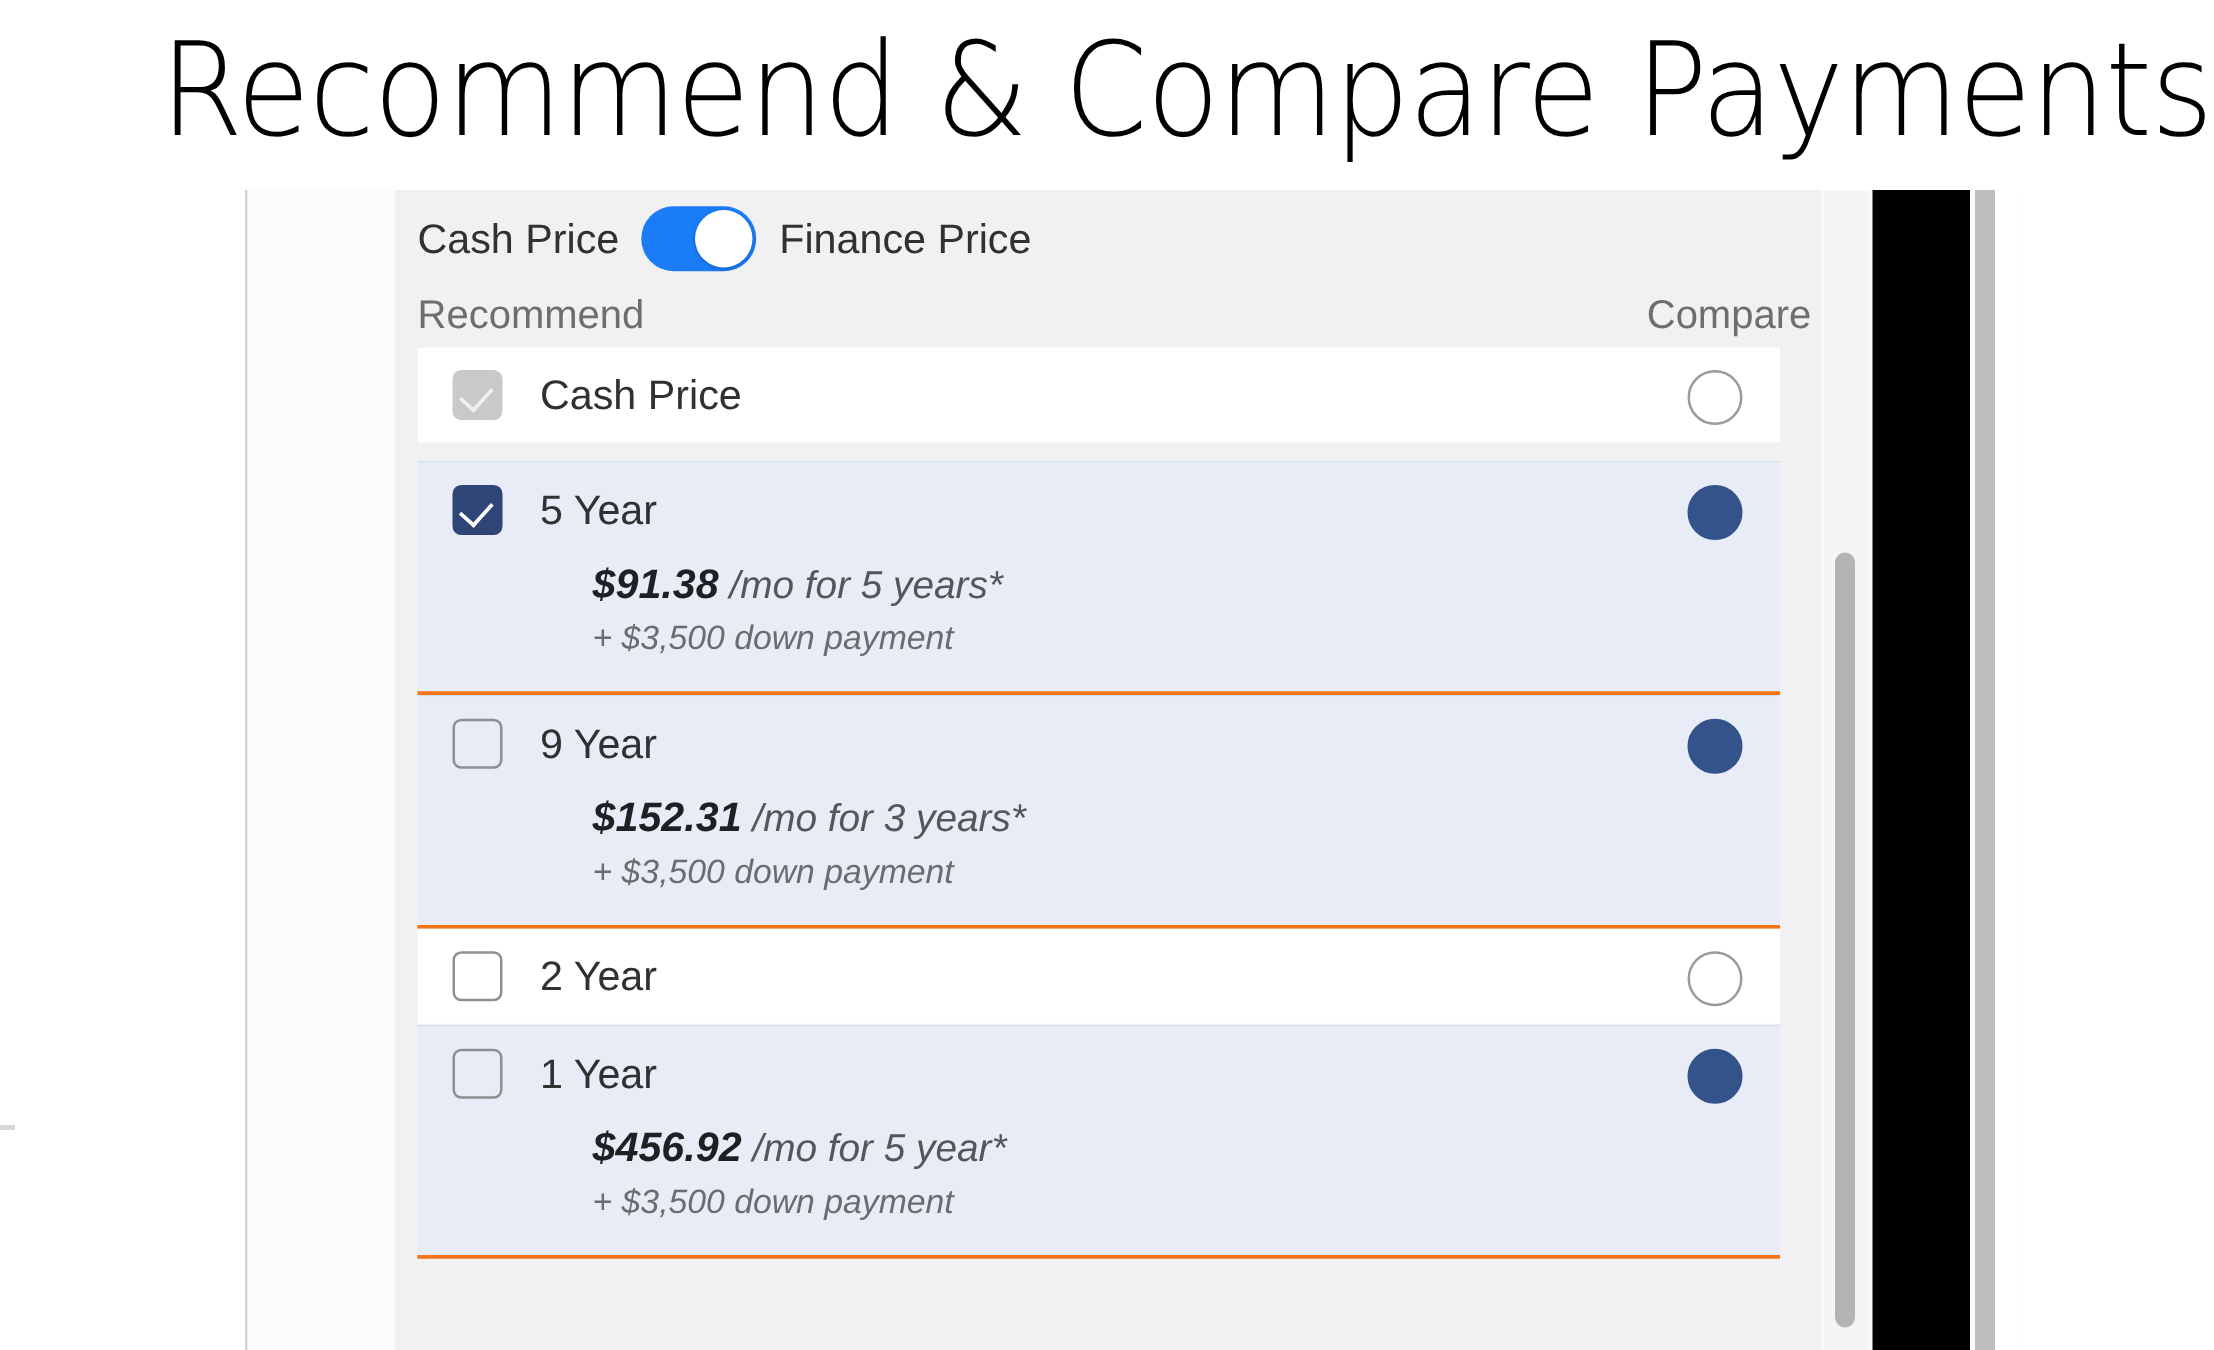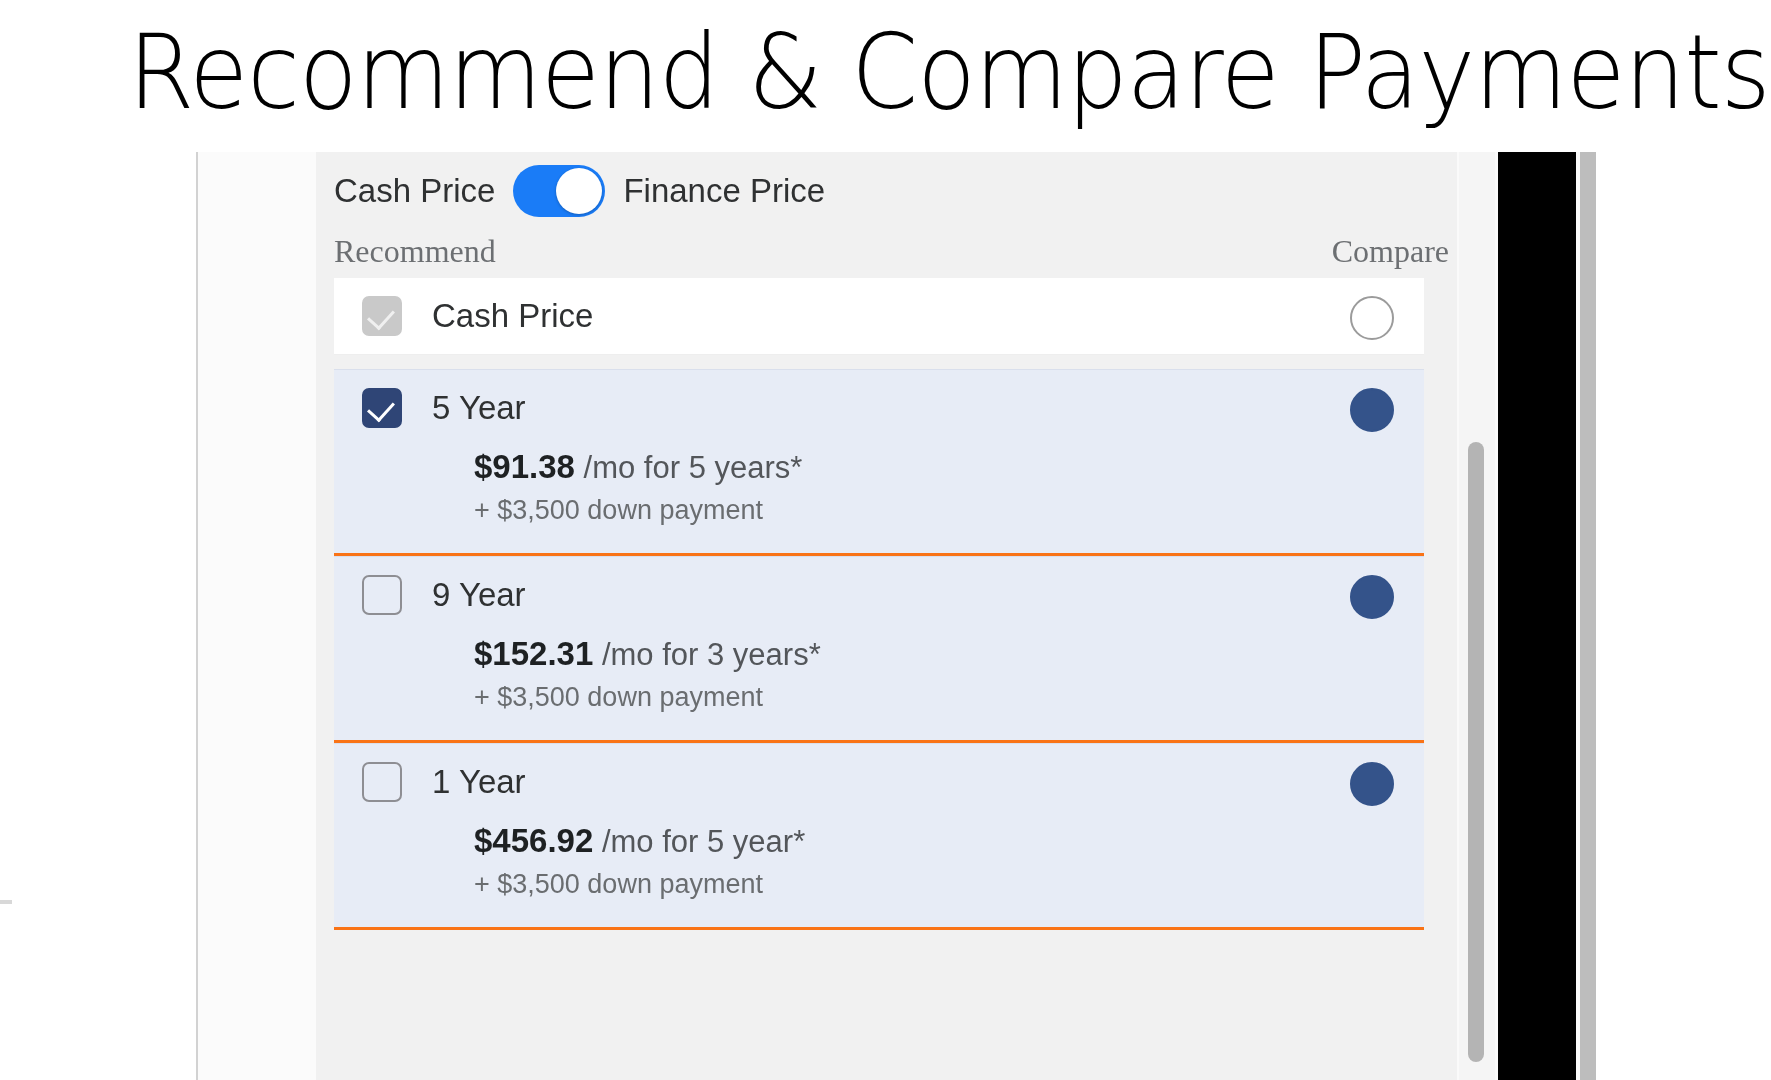--- a/index.html
+++ b/index.html
@@ -109,21 +109,20 @@
   
   .caption-row {
     position: absolute;
     left: 18px;
     right: 8px;
     top: 70px;
     height: 58px;
     display: flex;
     align-items: center;
     justify-content: space-between;
-    font-family: Liberation Serif, serif;
   }
   .caption {
     font-size: 32px;
     color: #6c6f72;
     font-weight: 400;
     white-space: nowrap;
   }
 
   
   .option-list {
@@ -217,20 +216,21 @@
     background: transparent;
   }
   .radio.on {
     background: #34538a;
     border: 2.5px solid #34538a;
   }
 
   
   .opt-details {
     padding: 0 0 22px 112px;
+    font-style: italic;
   }
   .detail-line1 {
     font-size: 31px;
     color: #53565a;
     white-space: nowrap;
     line-height: 42px;
   }
   .detail-line1 .amount {
     font-weight: 700;
     font-size: 33px;
@@ -360,20 +360,27 @@
             <span class="cbx unchecked"></span>
             <span class="opt-name">9 Year</span>
           </div>
           <span class="radio on"></span>
           <div class="opt-details">
             <div class="detail-line1"><span class="amount">$152.31</span> <span>/mo for 3 years*</span></div>
             <div class="detail-line2">+ $3,500 down payment</div>
           </div>
         </div>
 
+        <div class="opt-row plain">
+          <div class="opt-main">
+            <span class="cbx unchecked"></span>
+            <span class="opt-name">2 Year</span>
+          </div>
+          <span class="radio off"></span>
+        </div>
 
         <div class="opt-row tinted">
           <div class="opt-main">
             <span class="cbx unchecked"></span>
             <span class="opt-name">1 Year</span>
           </div>
           <span class="radio on"></span>
           <div class="opt-details">
             <div class="detail-line1"><span class="amount">$456.92</span> <span>/mo for 5 year*</span></div>
             <div class="detail-line2">+ $3,500 down payment</div>

